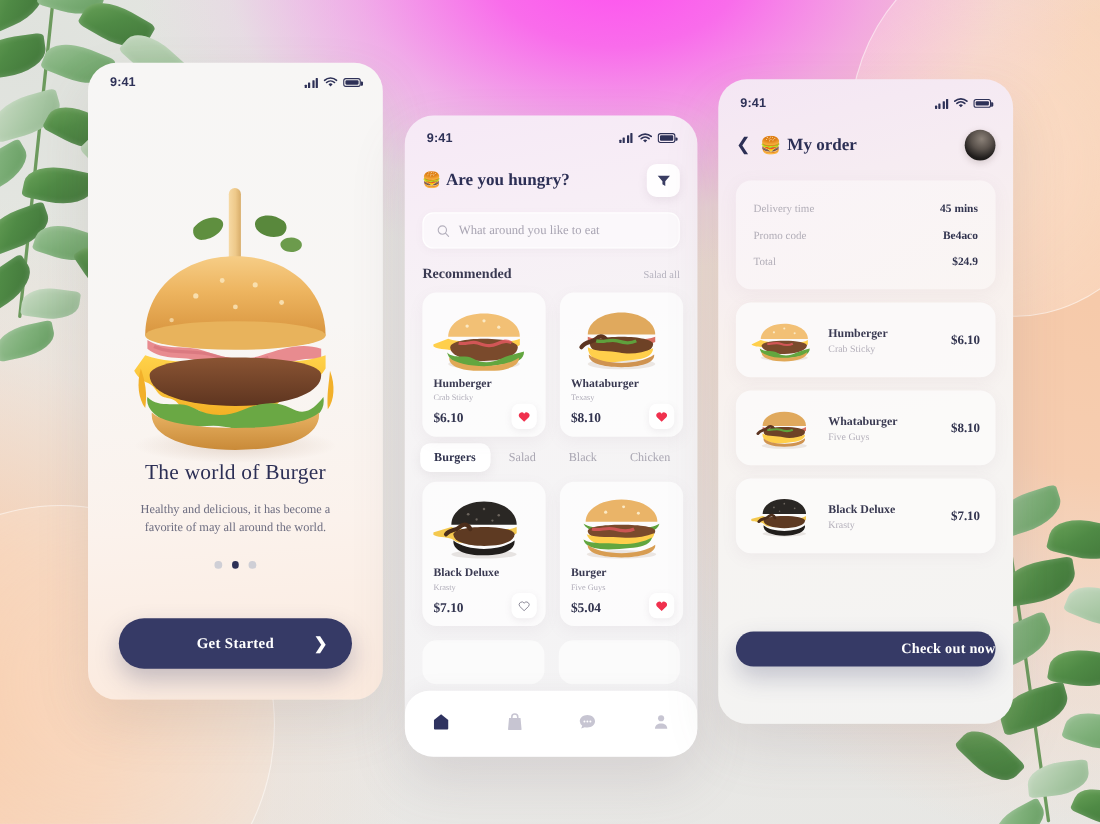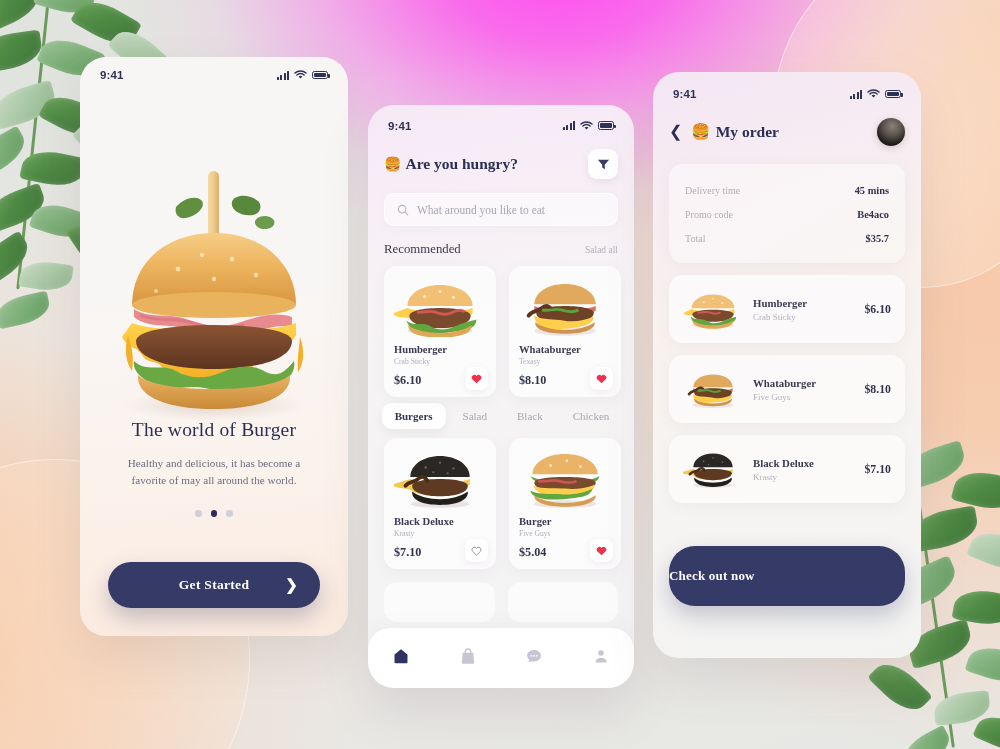--- a/index.html
+++ b/index.html
@@ -129,21 +129,21 @@
     background: rgba(255,255,255,0.55);
     border: 1px solid rgba(255,255,255,0.9);
     display: flex; align-items: center; gap: 8px; padding: 0 12px;
     box-shadow: 0 2px 8px rgba(140,120,140,0.06);
   }
   .searchbar .ph { font-size: 11.5px; color: #a9a5b3; }
   .sec-head {
     display: flex; align-items: baseline; justify-content: space-between;
     margin: 16px 16px 0 16px;
   }
-  .sec-head h3 { font-size: 12.8px; font-weight: normal; color: #3a3a52; }
+  .sec-head h3 { font-size: 12.8px; font-weight: bold; color: #3a3a52; }
   .sec-head .viewall { font-size: 9.5px; color: #b4b1bd; cursor: pointer; }
   .cardgrid { display: grid; grid-template-columns: 1fr 1fr; gap: 13px; margin: 9px 16px 0 16px; }
   .food-card {
     background: rgba(252,252,252,0.92);
     border-radius: 13px; padding: 10px 10px 9px 10px;
     box-shadow: 0 4px 14px rgba(140,120,140,0.07);
     position: relative; cursor: pointer;
   }
   .food-img { height: 62px; display:flex; align-items:center; justify-content:center; }
   .food-name { font-size: 10.6px; font-weight: bold; color: #3a3a52; margin-top: 6px; }
@@ -199,23 +199,23 @@
     background: rgba(251,250,250,0.93);
     box-shadow: 0 4px 14px rgba(140,120,140,0.07);
     display: flex; align-items: center; padding: 0 14px; cursor: pointer;
   }
   .oi-img { width: 60px; height: 46px; display:flex; align-items:center; justify-content:center; flex: none; }
   .oi-text { margin-left: 10px; flex: 1; }
   .oi-name { font-size: 10.8px; font-weight: bold; color: #3a3a52; }
   .oi-sub { font-size: 9px; color: #b4b0bb; margin-top: 3px; }
   .oi-price { font-size: 11.8px; font-weight: bold; color: #32344f; }
   .checkout {
-    position: absolute; left: 16px; right: 16px; bottom: 52px; height: 60px;
+    position: absolute; left: 16px; right: 16px; bottom: 52px; height: 32px;
     background: #363a66; border-radius: 26px;
-    display: flex; align-items: center; justify-content: flex-start;
+    display: flex; align-items: center; justify-content: flex-end;
     color: #fff; font-size: 13px; font-weight: bold; letter-spacing: 0.2px;
     box-shadow: 0 10px 22px rgba(54,58,102,0.26); cursor: pointer;
   }
 </style>
 </head>
 <body>
 
 <div class="bg-base"></div>
 <div class="bg-ring ring-tr"></div>
 <div class="bg-ring ring-bl"></div>
@@ -584,21 +584,21 @@
     <div class="srow">
       <span class="skey">Delivery time</span>
       <span class="sval">45 mins</span>
     </div>
     <div class="srow">
       <span class="skey">Promo code</span>
       <span class="sval">Be4aco</span>
     </div>
     <div class="srow">
       <span class="skey">Total</span>
-      <span class="sval">$35.7</span>
+      <span class="sval">$24.9</span>
     </div>
   </div>
 
   <div class="orderitem">
     <span class="oi-img">
       <svg viewBox="0 0 70 46" width="62" height="44">
         <ellipse cx="35" cy="42" rx="25" ry="3.2" fill="rgba(150,120,95,0.15)"></ellipse>
         <path d="M10 22c0-9 11-16 25-16s25 7 25 16z" fill="#f2c075"></path>
         <circle cx="24" cy="15" r="1.2" fill="#fbe9c4"></circle>
           <circle cx="35" cy="11" r="1.1" fill="#fbe9c4"></circle>

